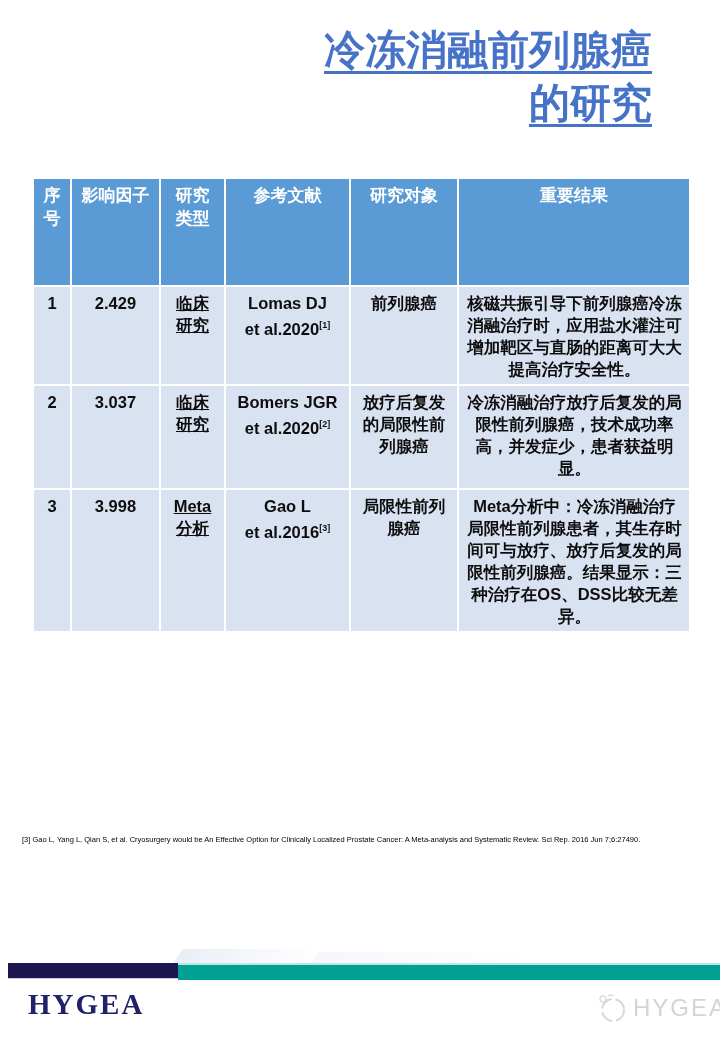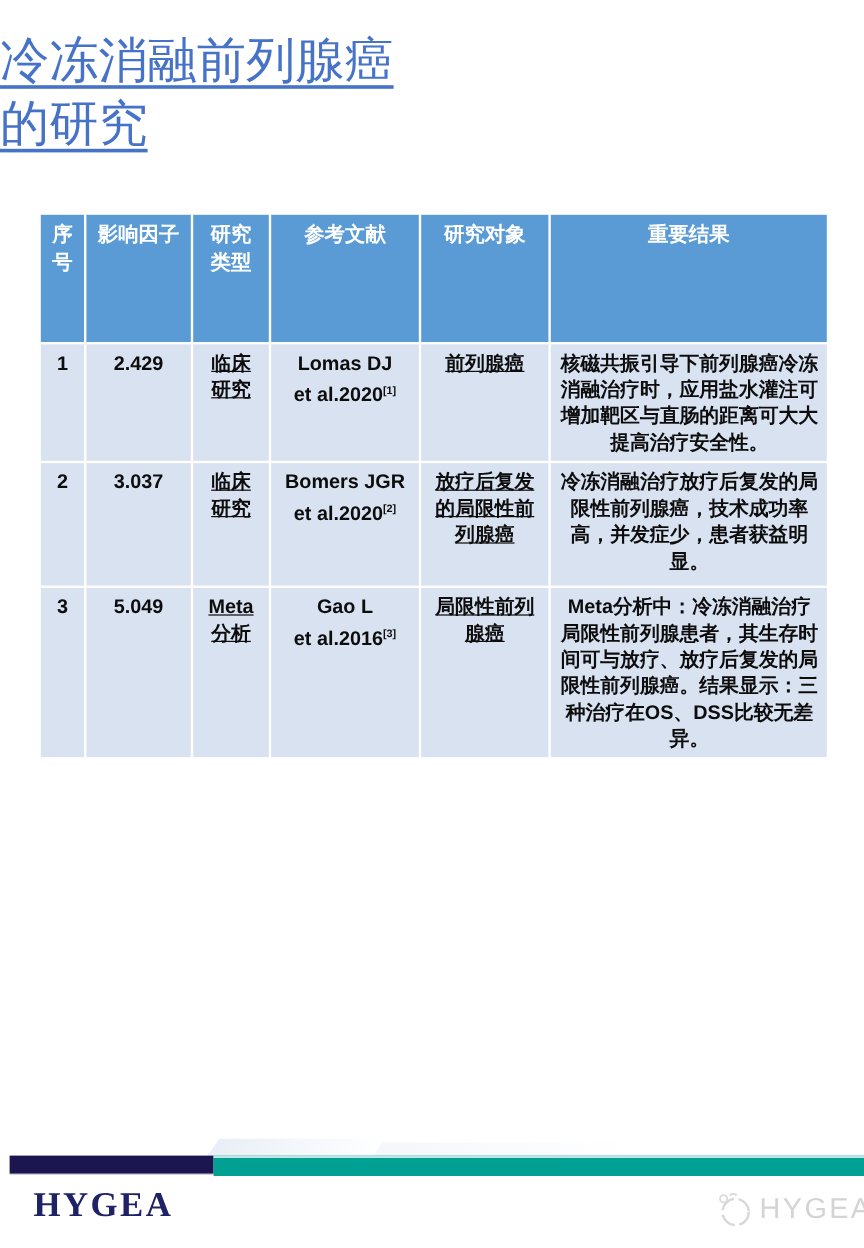--- a/index.html
+++ b/index.html
@@ -3,22 +3,22 @@
 <meta charset="utf-8">
 <style>
   html,body{margin:0;padding:0;}
   body{
     width:720px;height:1040px;position:relative;background:#ffffff;
     font-family:"Liberation Sans","DejaVu Sans",sans-serif;
     overflow:hidden;
   }
   
   .title{
-    position:absolute;top:24px;left:0;width:652px;text-align:left;
-    color:var(--title_blue);font-weight:normal;font-size:41px;line-height:53px;
+    position:absolute;top:24px;left:0;width:652px;text-align:right;
+    color:var(--title_blue);font-weight:bold;font-size:41px;line-height:53px;
   }
   .title .tline{
     text-decoration:underline;
     text-decoration-thickness:3px;
     text-underline-offset:7px;
   }
   
   table.study-table{
     position:absolute;left:32px;top:177px;width:657px;
     border-collapse:collapse;table-layout:fixed;
@@ -35,21 +35,21 @@
     white-space:pre-line;
   }
   tr.body td{
     background:var(--row_bg);
     color:#0d0d0d;font-weight:bold;font-size:16.5px;line-height:22px;
     text-align:center;padding-top:5px;
   }
   td.c-type{white-space:pre-line;text-decoration:underline;}
   td.c-ref{font-size:15px;line-height:21px;}
   td.c-ref sup{font-size:9px;}
-  td.c-subject{padding-left:10px;padding-right:10px;text-decoration:underline;}
+  td.c-subject{padding-left:10px;padding-right:10px;}
   td.c-result{
     text-align:justify;text-justify:inter-ideograph;
     padding:5px 7px 4px 8px;line-height:23px;margin-left:20px;
   }
   
   .footnotes{
     position:absolute;left:22px;top:834px;width:680px;
     font-size:7.5px;line-height:11px;color:#000000;
   }
   
@@ -118,34 +118,35 @@
 研究</td>
     <td class="c-ref">
       <div>Bomers JGR</div>
       <div><span>et al.2020</span><sup>[2]</sup></div>
     </td>
     <td class="c-subject">放疗后复发的局限性前列腺癌</td>
     <td class="c-result">冷冻消融治疗放疗后复发的局限性前列腺癌，技术成功率高，并发症少，患者获益明显。</td>
   </tr>
   <tr class="body" style="height:106px">
     <td class="c-no">3</td>
-    <td class="c-if">5.049</td>
+    <td class="c-if">3.998</td>
     <td class="c-type">Meta
 分析</td>
     <td class="c-ref">
       <div>Gao L</div>
       <div><span>et al.2016</span><sup>[3]</sup></div>
     </td>
     <td class="c-subject">局限性前列腺癌</td>
     <td class="c-result">Meta分析中：冷冻消融治疗局限性前列腺患者，其生存时间可与放疗、放疗后复发的局限性前列腺癌。结果显示：三种治疗在OS、DSS比较无差异。</td>
   </tr>
 </tbody>
   </table>
 
 <div class="footnotes">
+  <div>[3] Gao L, Yang L, Qian S, et al. Cryosurgery would be An Effective Option for Clinically Localized Prostate Cancer: A Meta-analysis and Systematic Review. Sci Rep. 2016 Jun 7;6:27490.</div>
 </div>
 
 <div class="streak1"></div>
 <div class="streak2"></div>
 <div class="bar-wrap">
   <div class="bar-navy"></div>
   <div class="bar-teal"></div>
 </div>
 
 <div class="brand">HYGEA</div>

